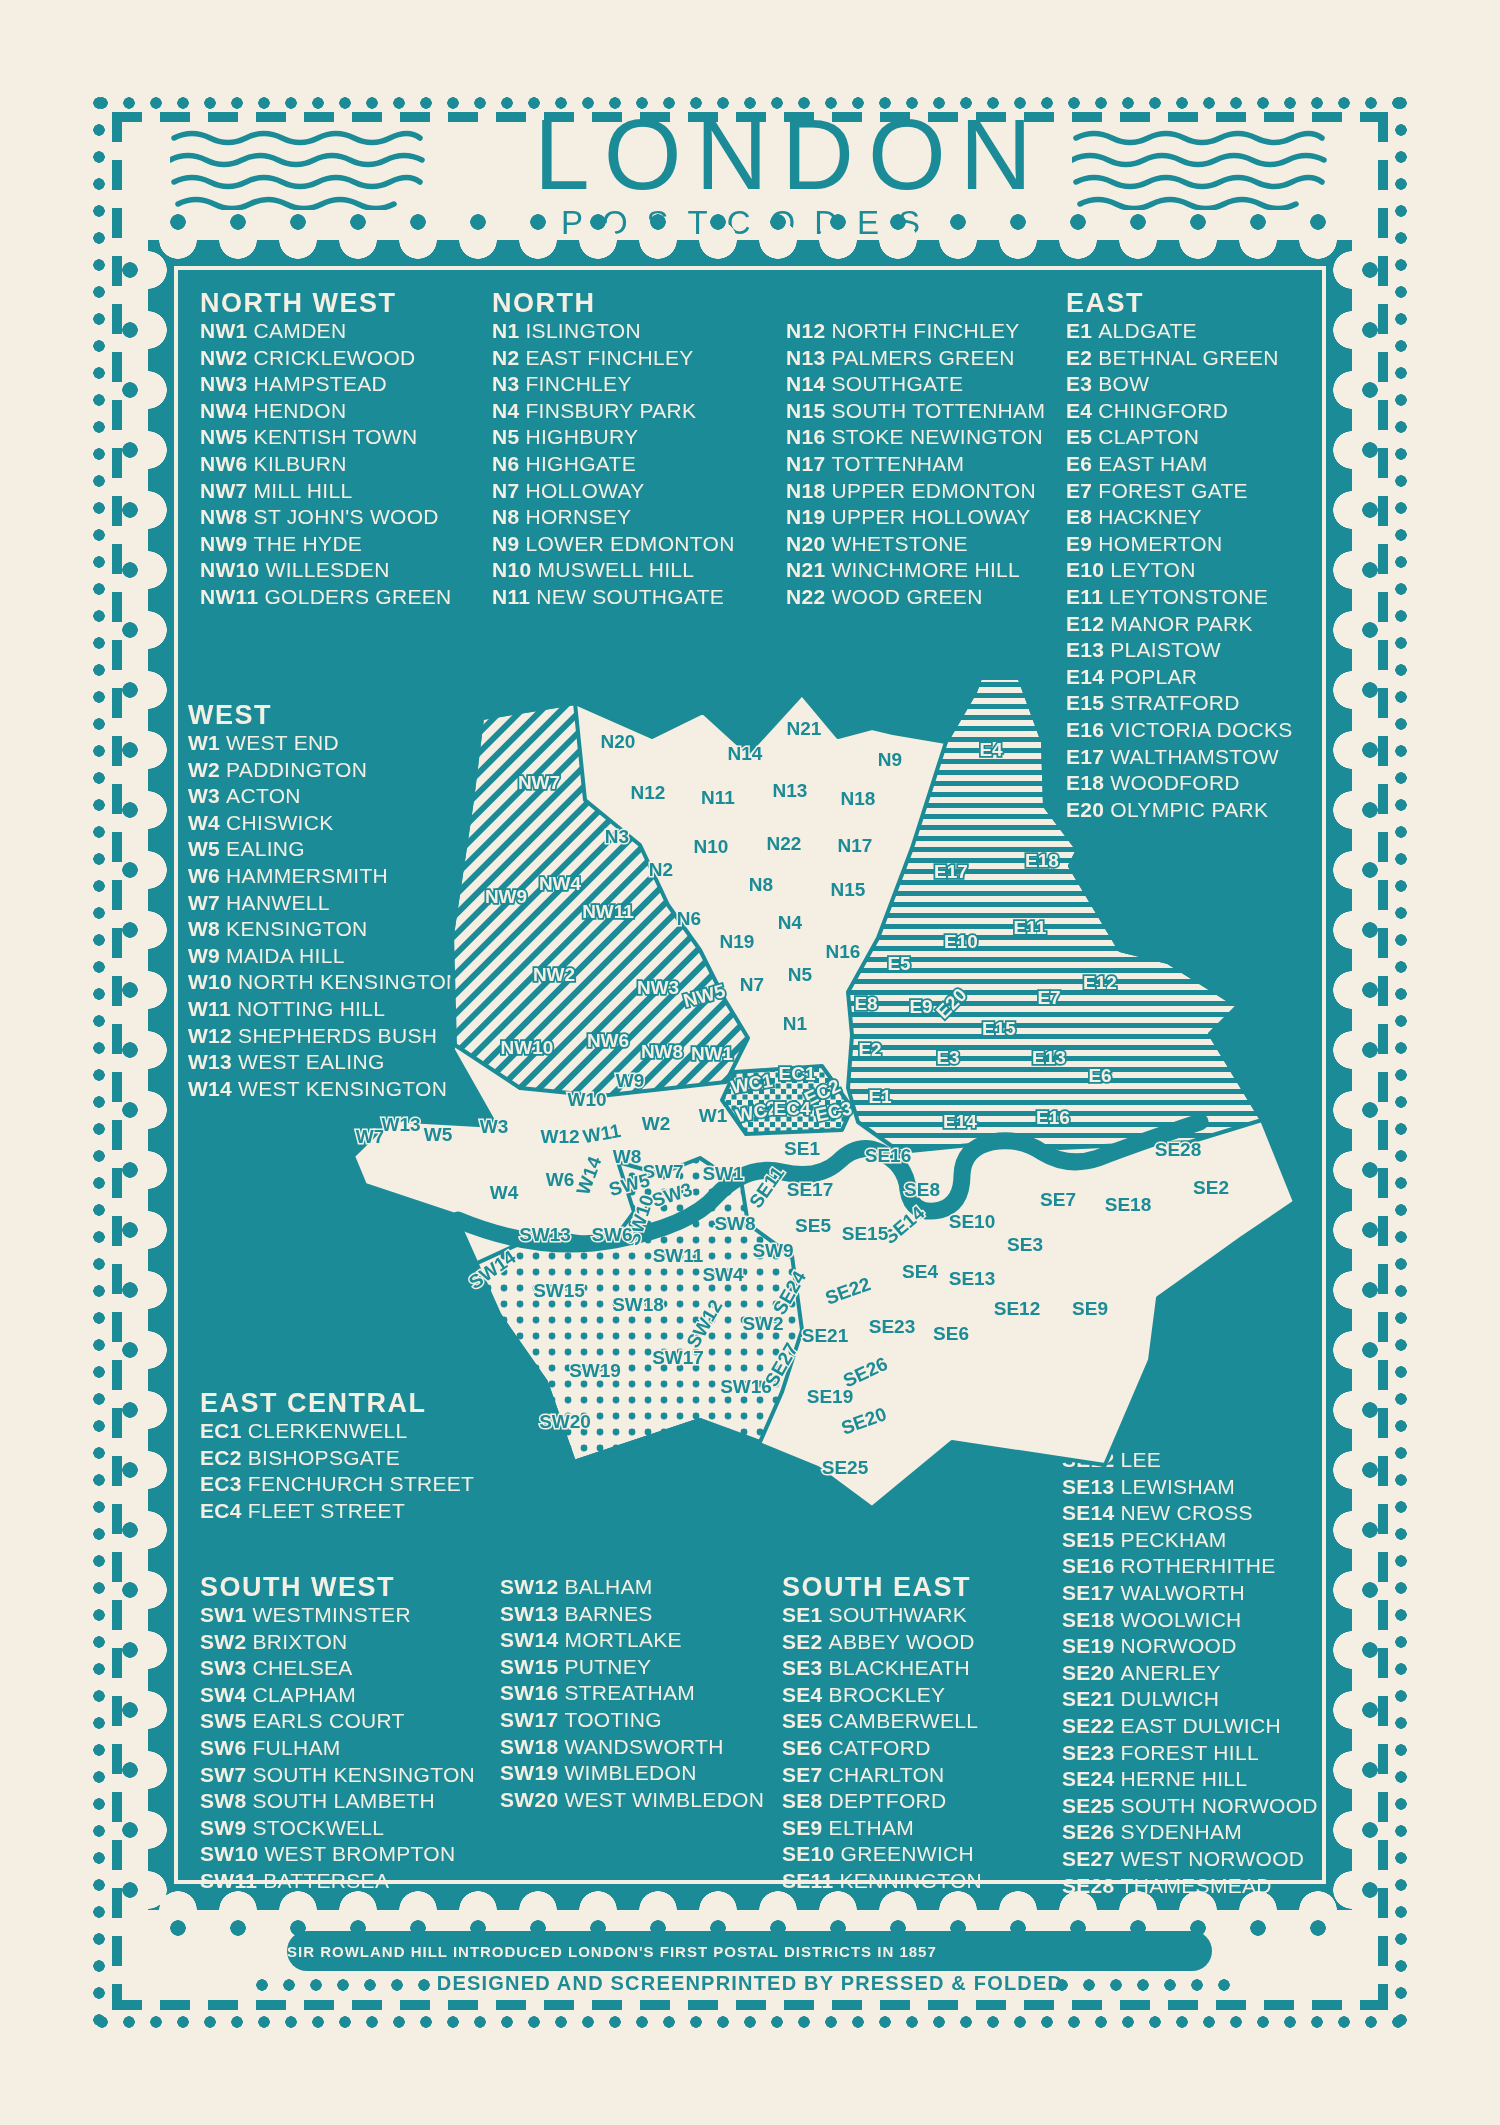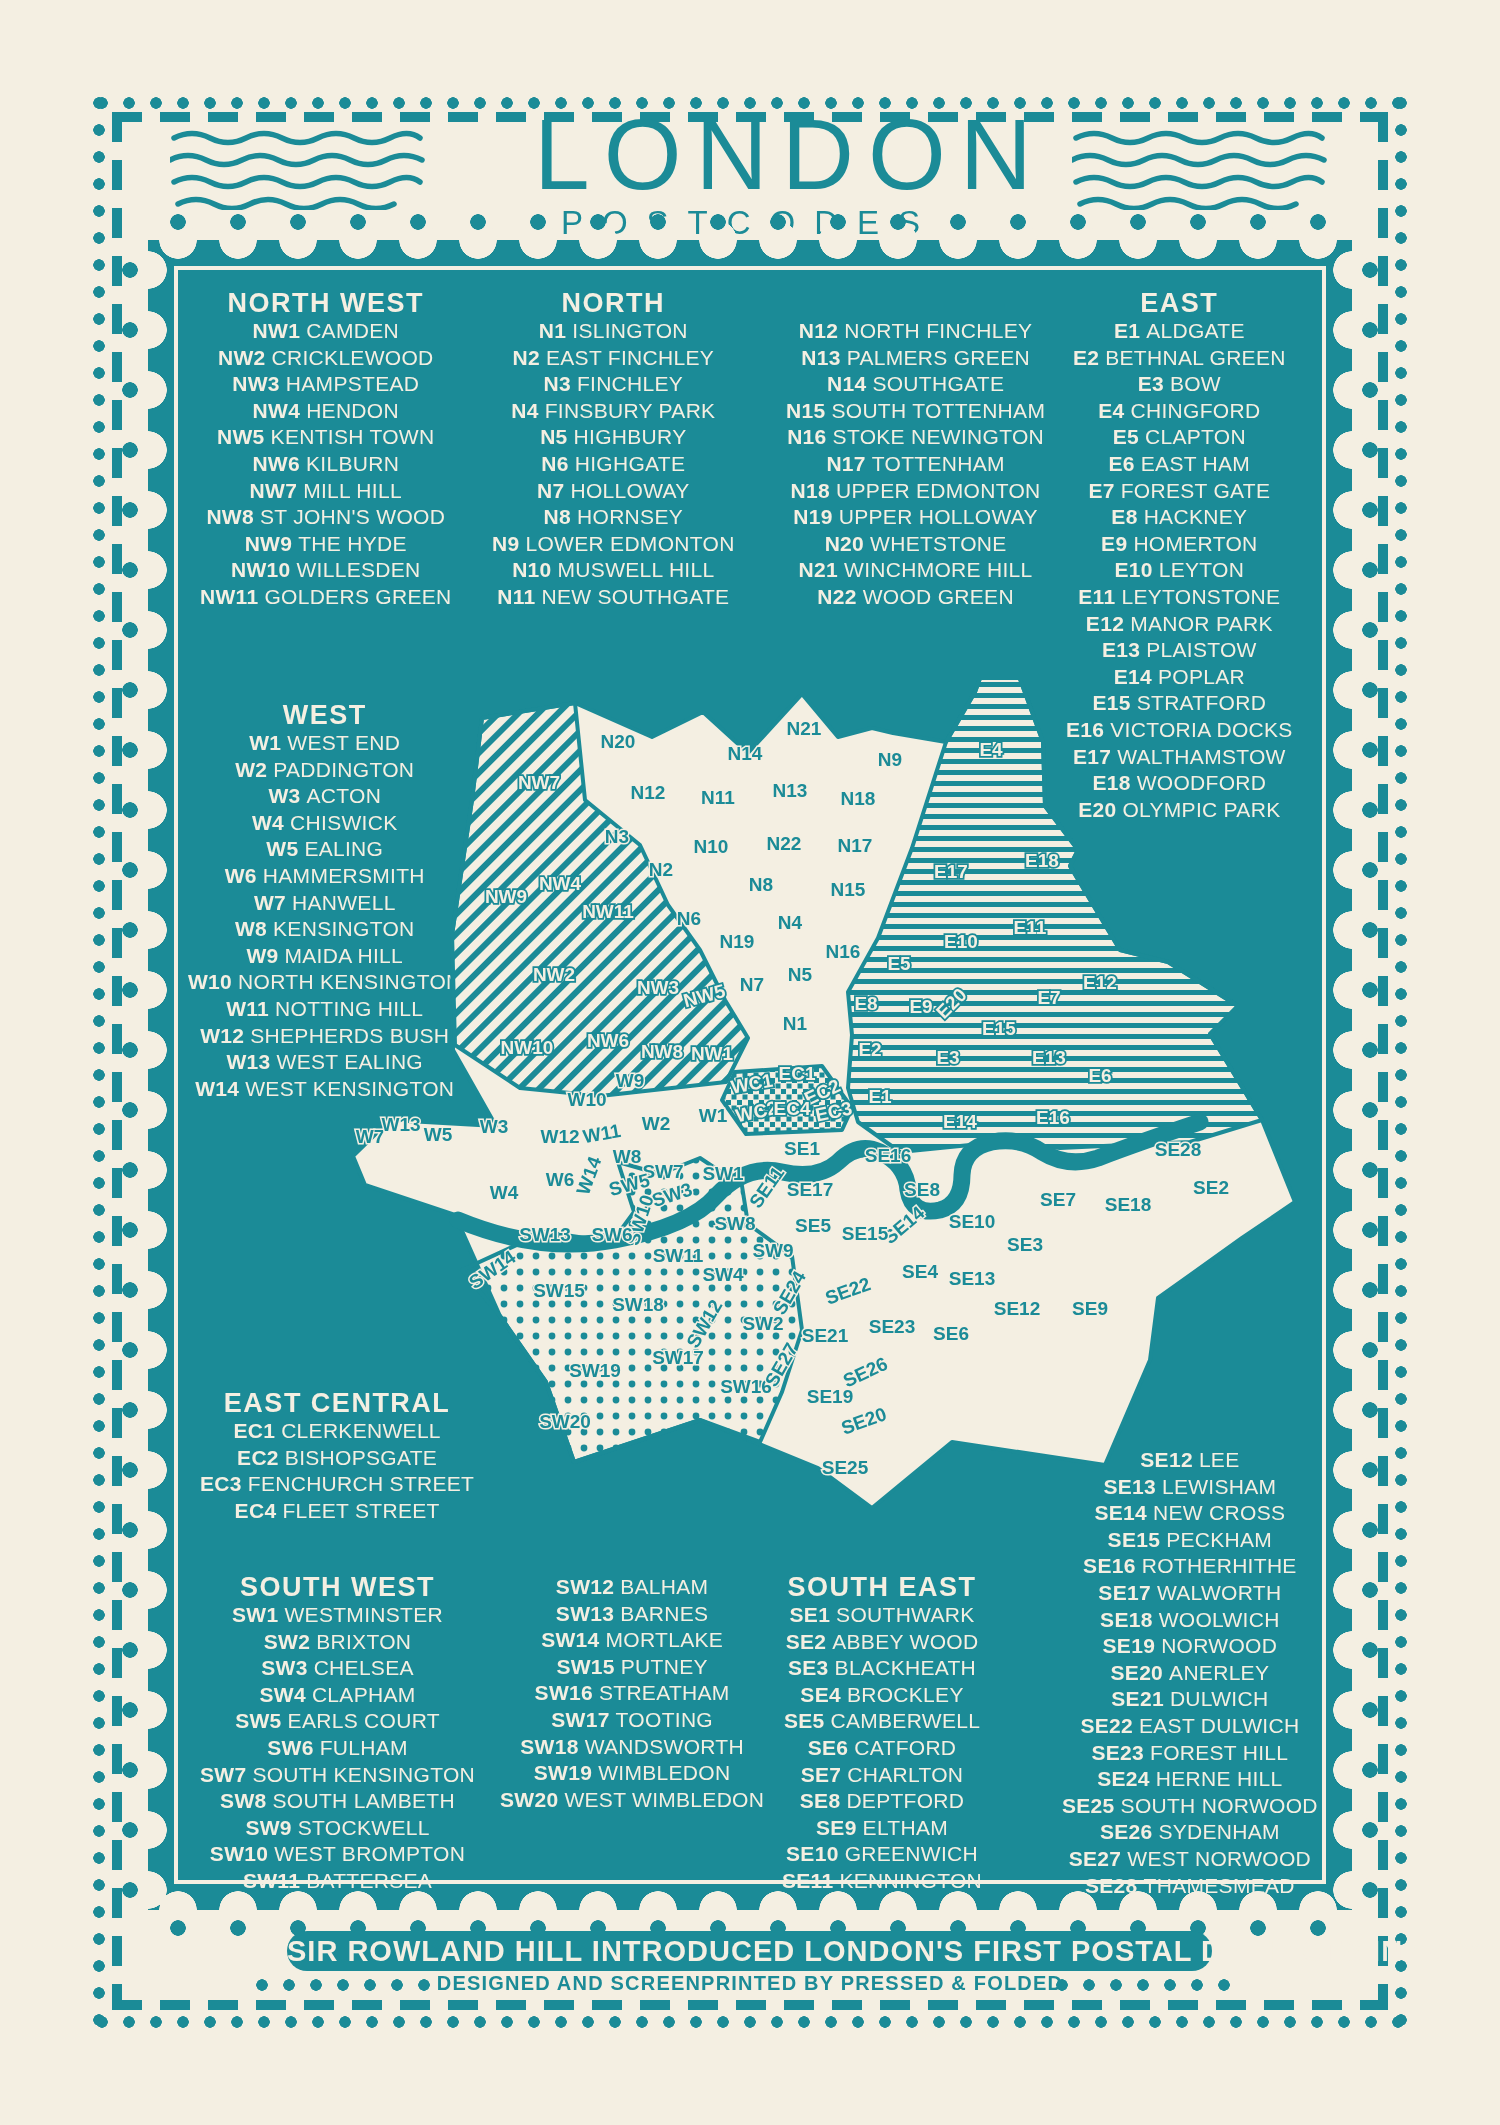--- a/index.html
+++ b/index.html
@@ -45,34 +45,34 @@
   
   #title{position:absolute;left:0;top:104px;width:1500px;text-align:center;
     color:var(--teal);font-size:100px;font-weight:400;letter-spacing:14px;line-height:100px;margin-left:40px;}
   #subtitle{position:absolute;left:0;top:204px;width:1500px;text-align:center;
     color:var(--teal);font-size:33px;font-weight:400;letter-spacing:19px;}
   .waves{position:absolute;top:130px;}
   .waves.left{left:170px;}
   .waves.right{left:1072px;}
 
   
-  .col{position:absolute;color:var(--cream);text-align:center;}
+  .col{position:absolute;color:var(--cream);}
   .col .heading{font-size:27px;font-weight:700;letter-spacing:1.5px;line-height:30px;}
   .col .entry{font-size:21px;font-weight:400;line-height:26.6px;white-space:nowrap;letter-spacing:.3px;}
   .col .entry b{font-weight:700;margin-right:6px;}
 
   
   #map{position:absolute;left:330px;top:680px;width:1010px;height:840px;}
   #map text{font-family:"Liberation Sans", sans-serif;font-weight:700;font-size:19px;text-anchor:middle;}
   #map text.p{fill:var(--teal);stroke:var(--cream);stroke-width:3px;paint-order:stroke;}
   #map text.c{fill:var(--cream);stroke:var(--teal);stroke-width:3.5px;paint-order:stroke;}
 
   
   #pill{position:absolute;left:287px;top:1931px;width:925px;height:40px;border-radius:20px;background:var(--teal);
-    color:var(--cream);font-size:29px;font-weight:700;letter-spacing:1px;text-align:left;line-height:41px;white-space:nowrap;}
+    color:var(--cream);font-size:15px;font-weight:700;letter-spacing:1px;text-align:left;line-height:41px;white-space:nowrap;}
   #credit{position:absolute;left:0;top:1972px;width:1500px;text-align:center;
     color:var(--teal);font-size:20px;font-weight:700;letter-spacing:1.2px;}
   .credit-dots{position:absolute;top:1978px;width:190px;height:14px;
     background-image:radial-gradient(circle at 7px 7px,var(--teal) 5.5px,transparent 6px);background-size:27px 14px;}
 </style>
 </head>
 <body>
 
 <div id="poster">
 

